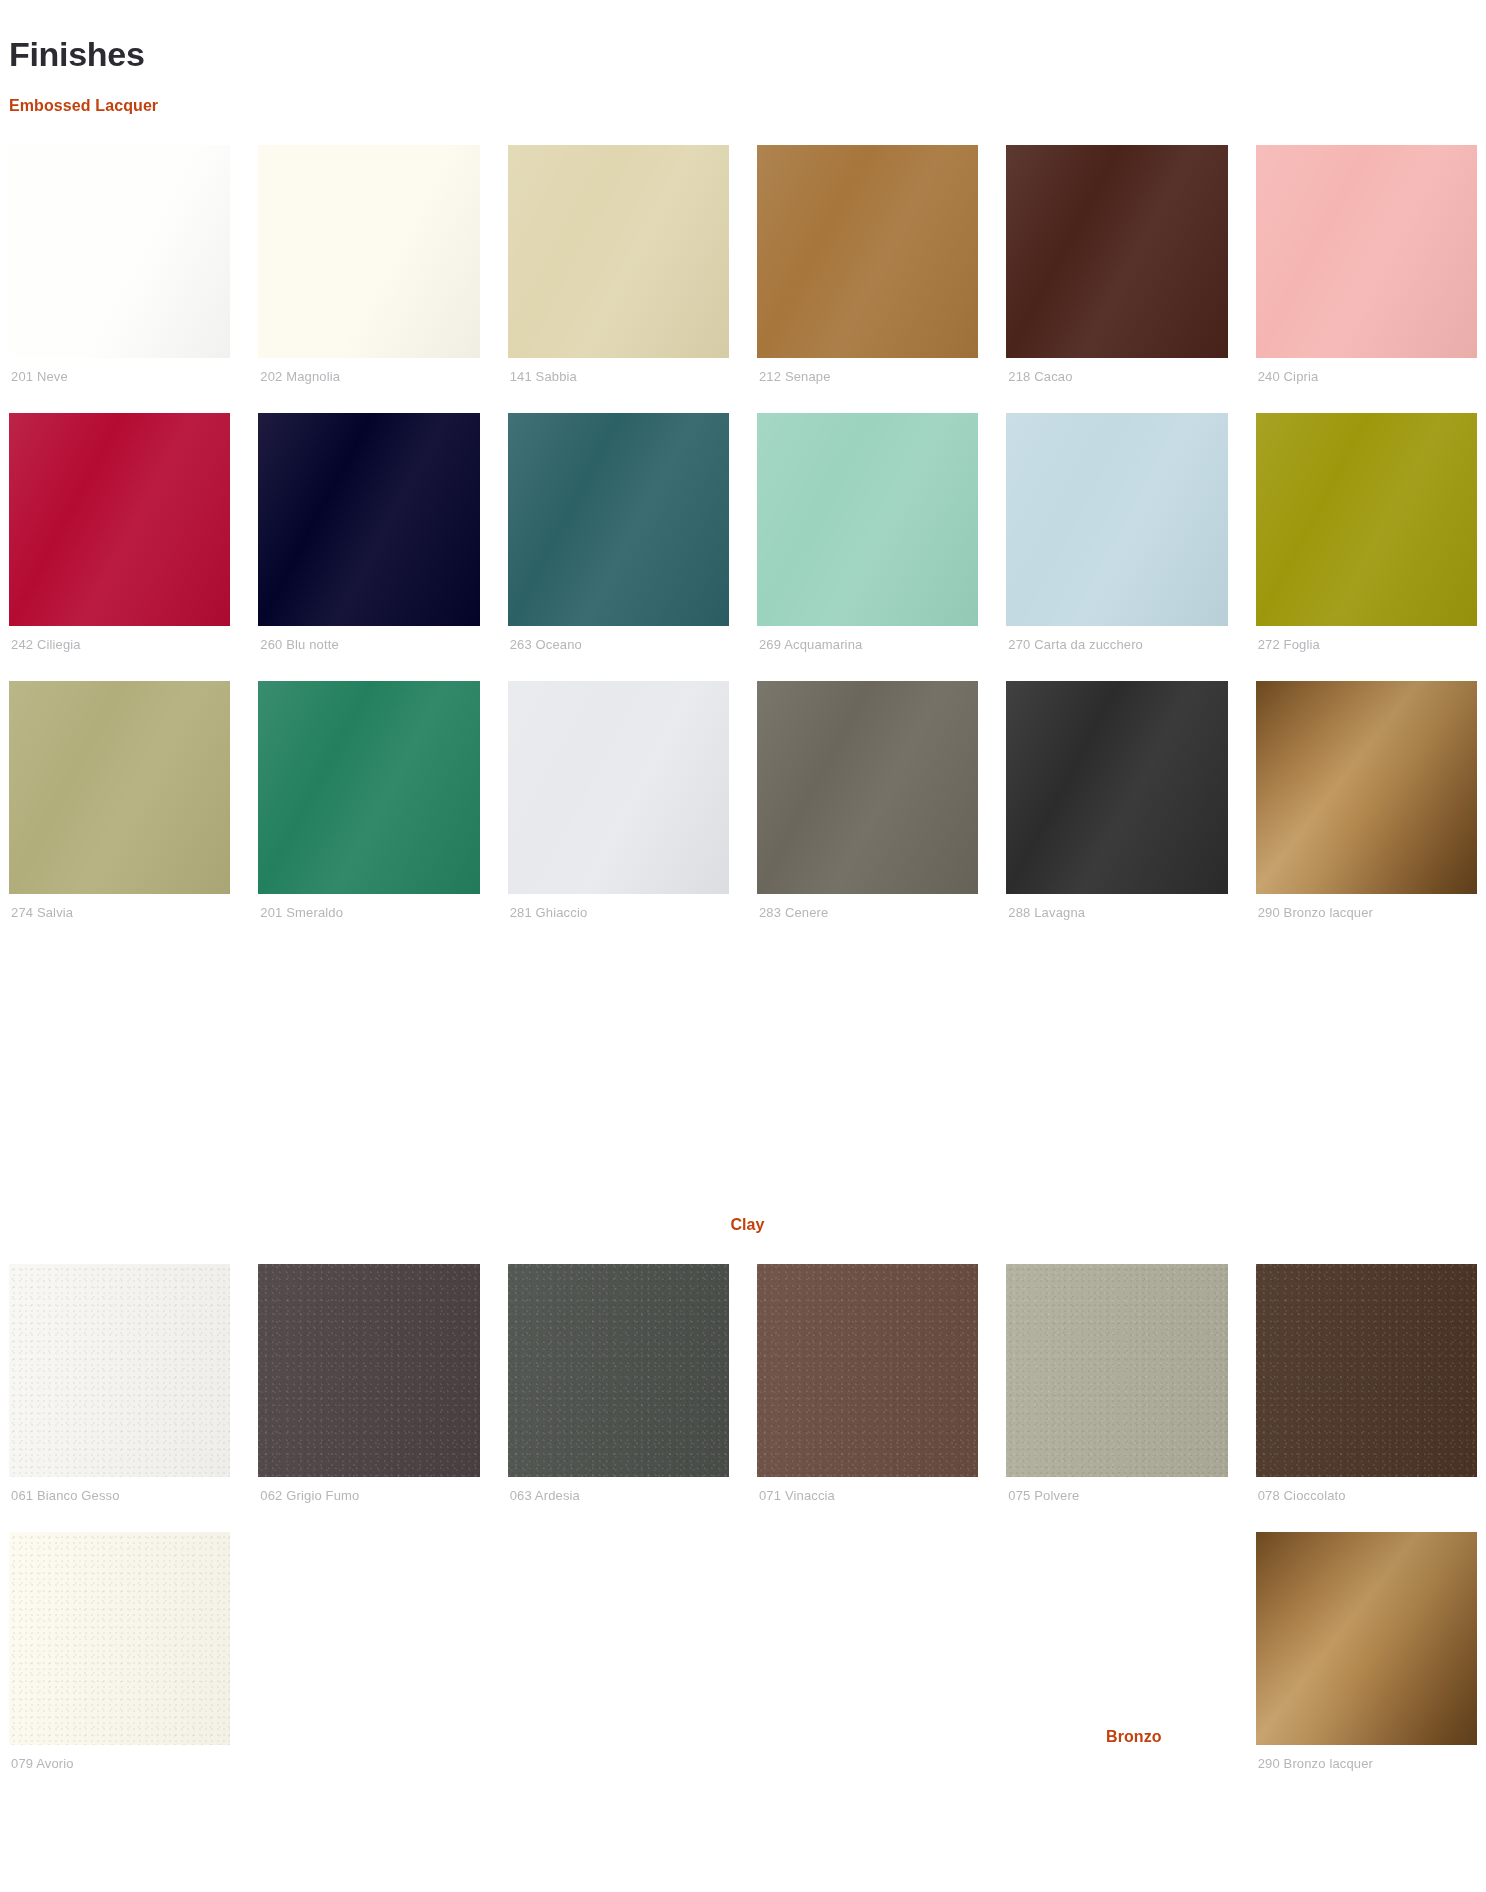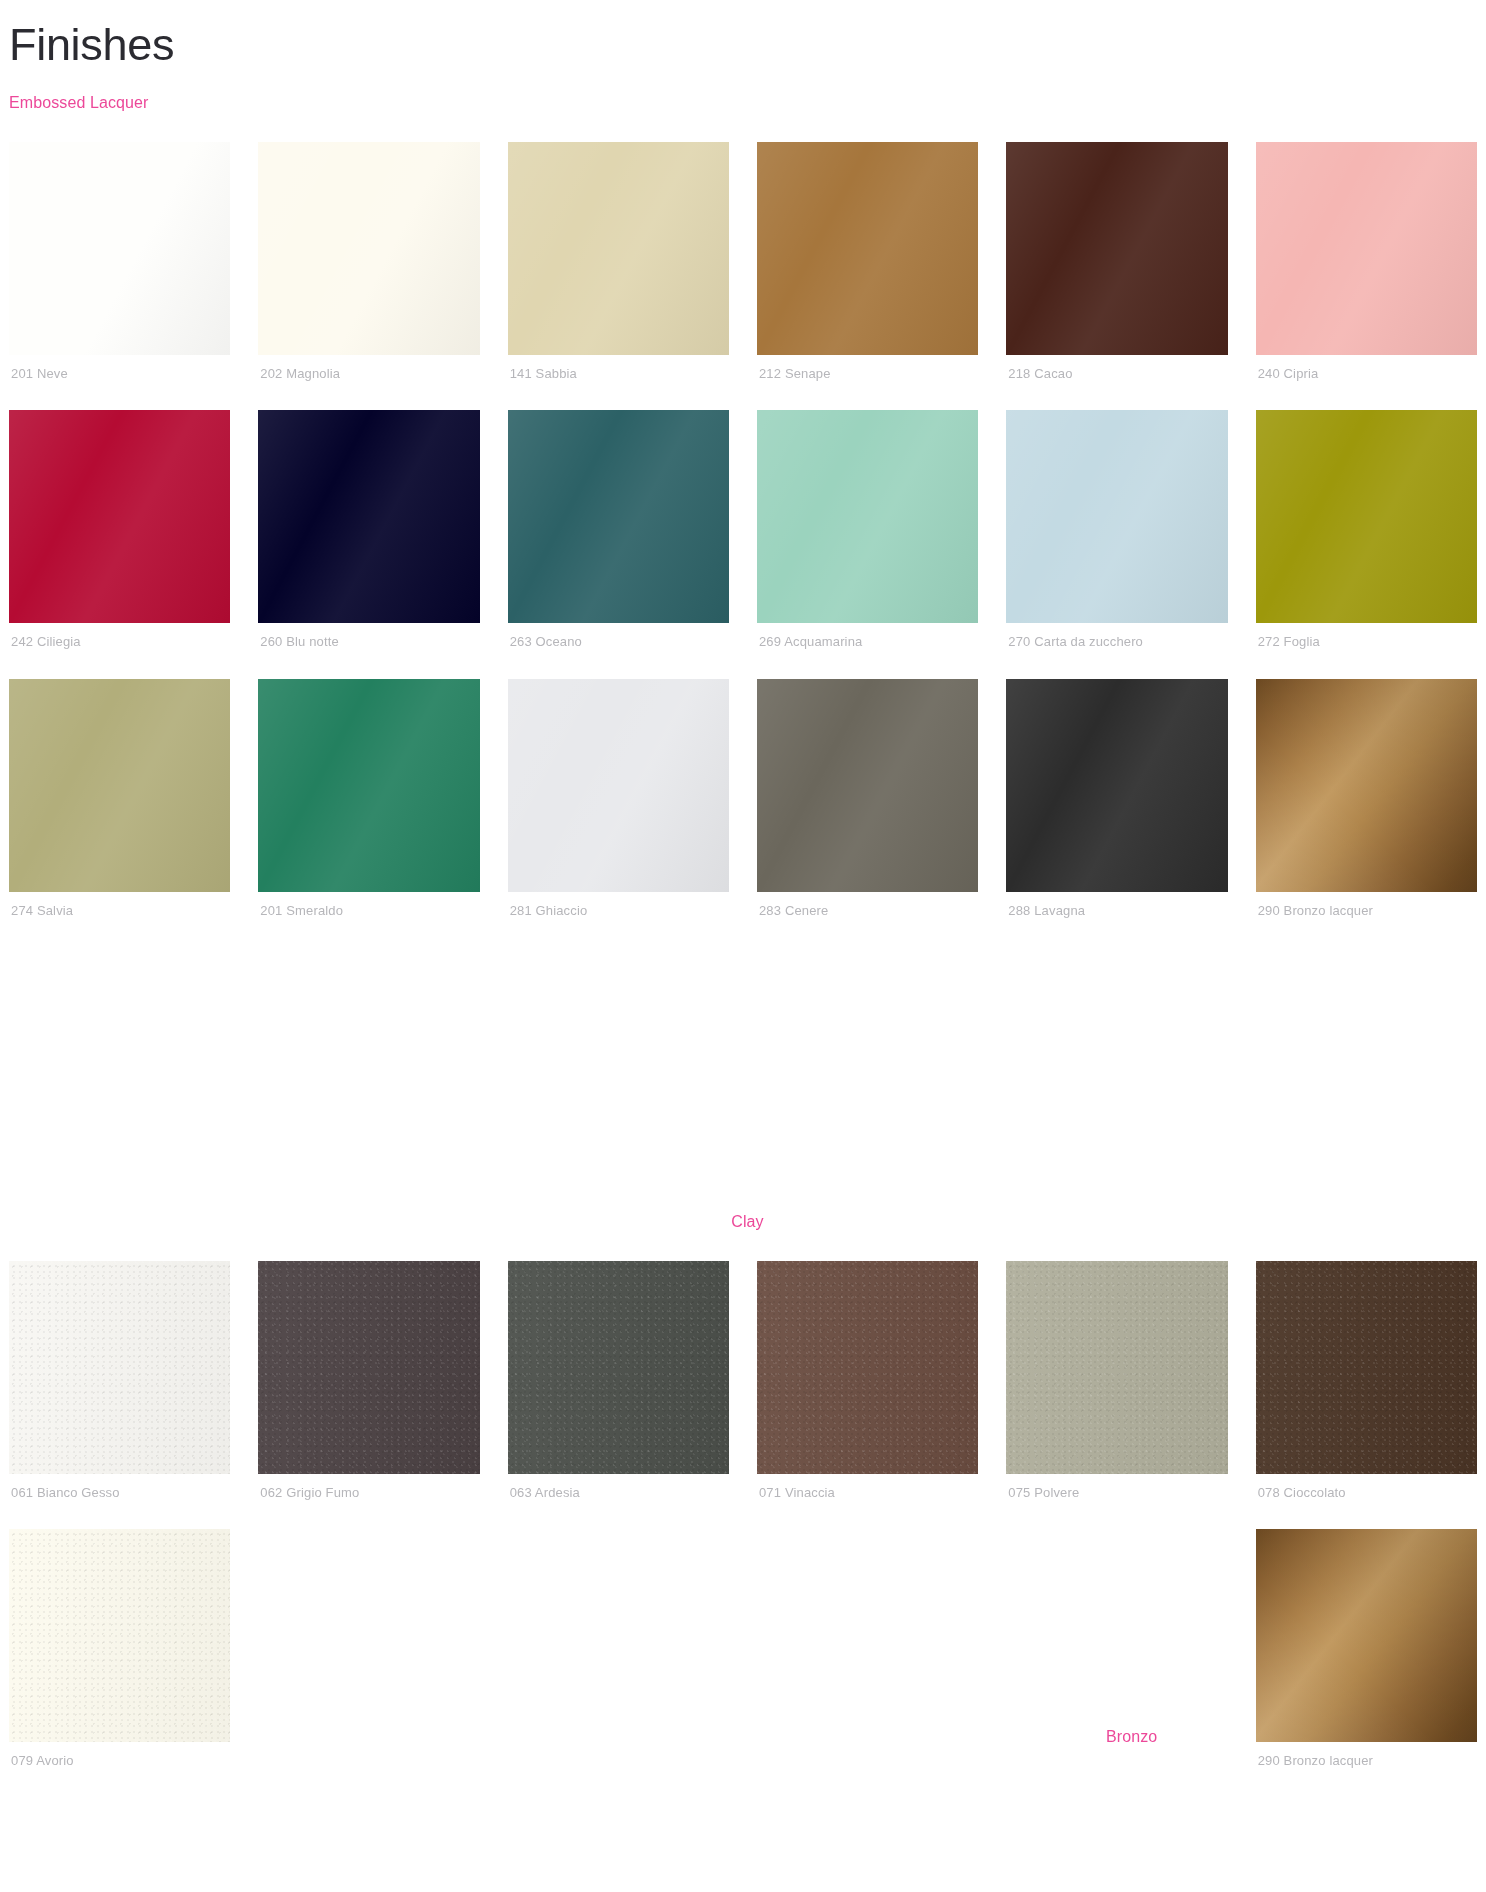--- a/index.html
+++ b/index.html
@@ -14,32 +14,32 @@
     position: relative;
     overflow: hidden;
   }
 
   .page {
     width: 1486px;
     padding: 0 0 0 0;
   }
 
   .page-title {
-    font-size: 45px;
-    font-weight: normal;
+    font-size: 34px;
+    font-weight: bold;
     color: #2b2b31;
     letter-spacing: -0.3px;
-    padding: 18px 0 0 9px;
+    padding: 34px 0 0 9px;
     line-height: 1.2;
   }
 
   .section-header {
     font-size: 16px;
-    font-weight: normal;
-    color: #ec4899;
+    font-weight: bold;
+    color: #c2410c;
     padding: 22px 0 0 9px;
     letter-spacing: 0.1px;
   }
 
   .section-header.bronzo-header {
     position: absolute;
     left: 1106px;
     top: 1728px;
     padding: 0;
     font-size: 16px;

